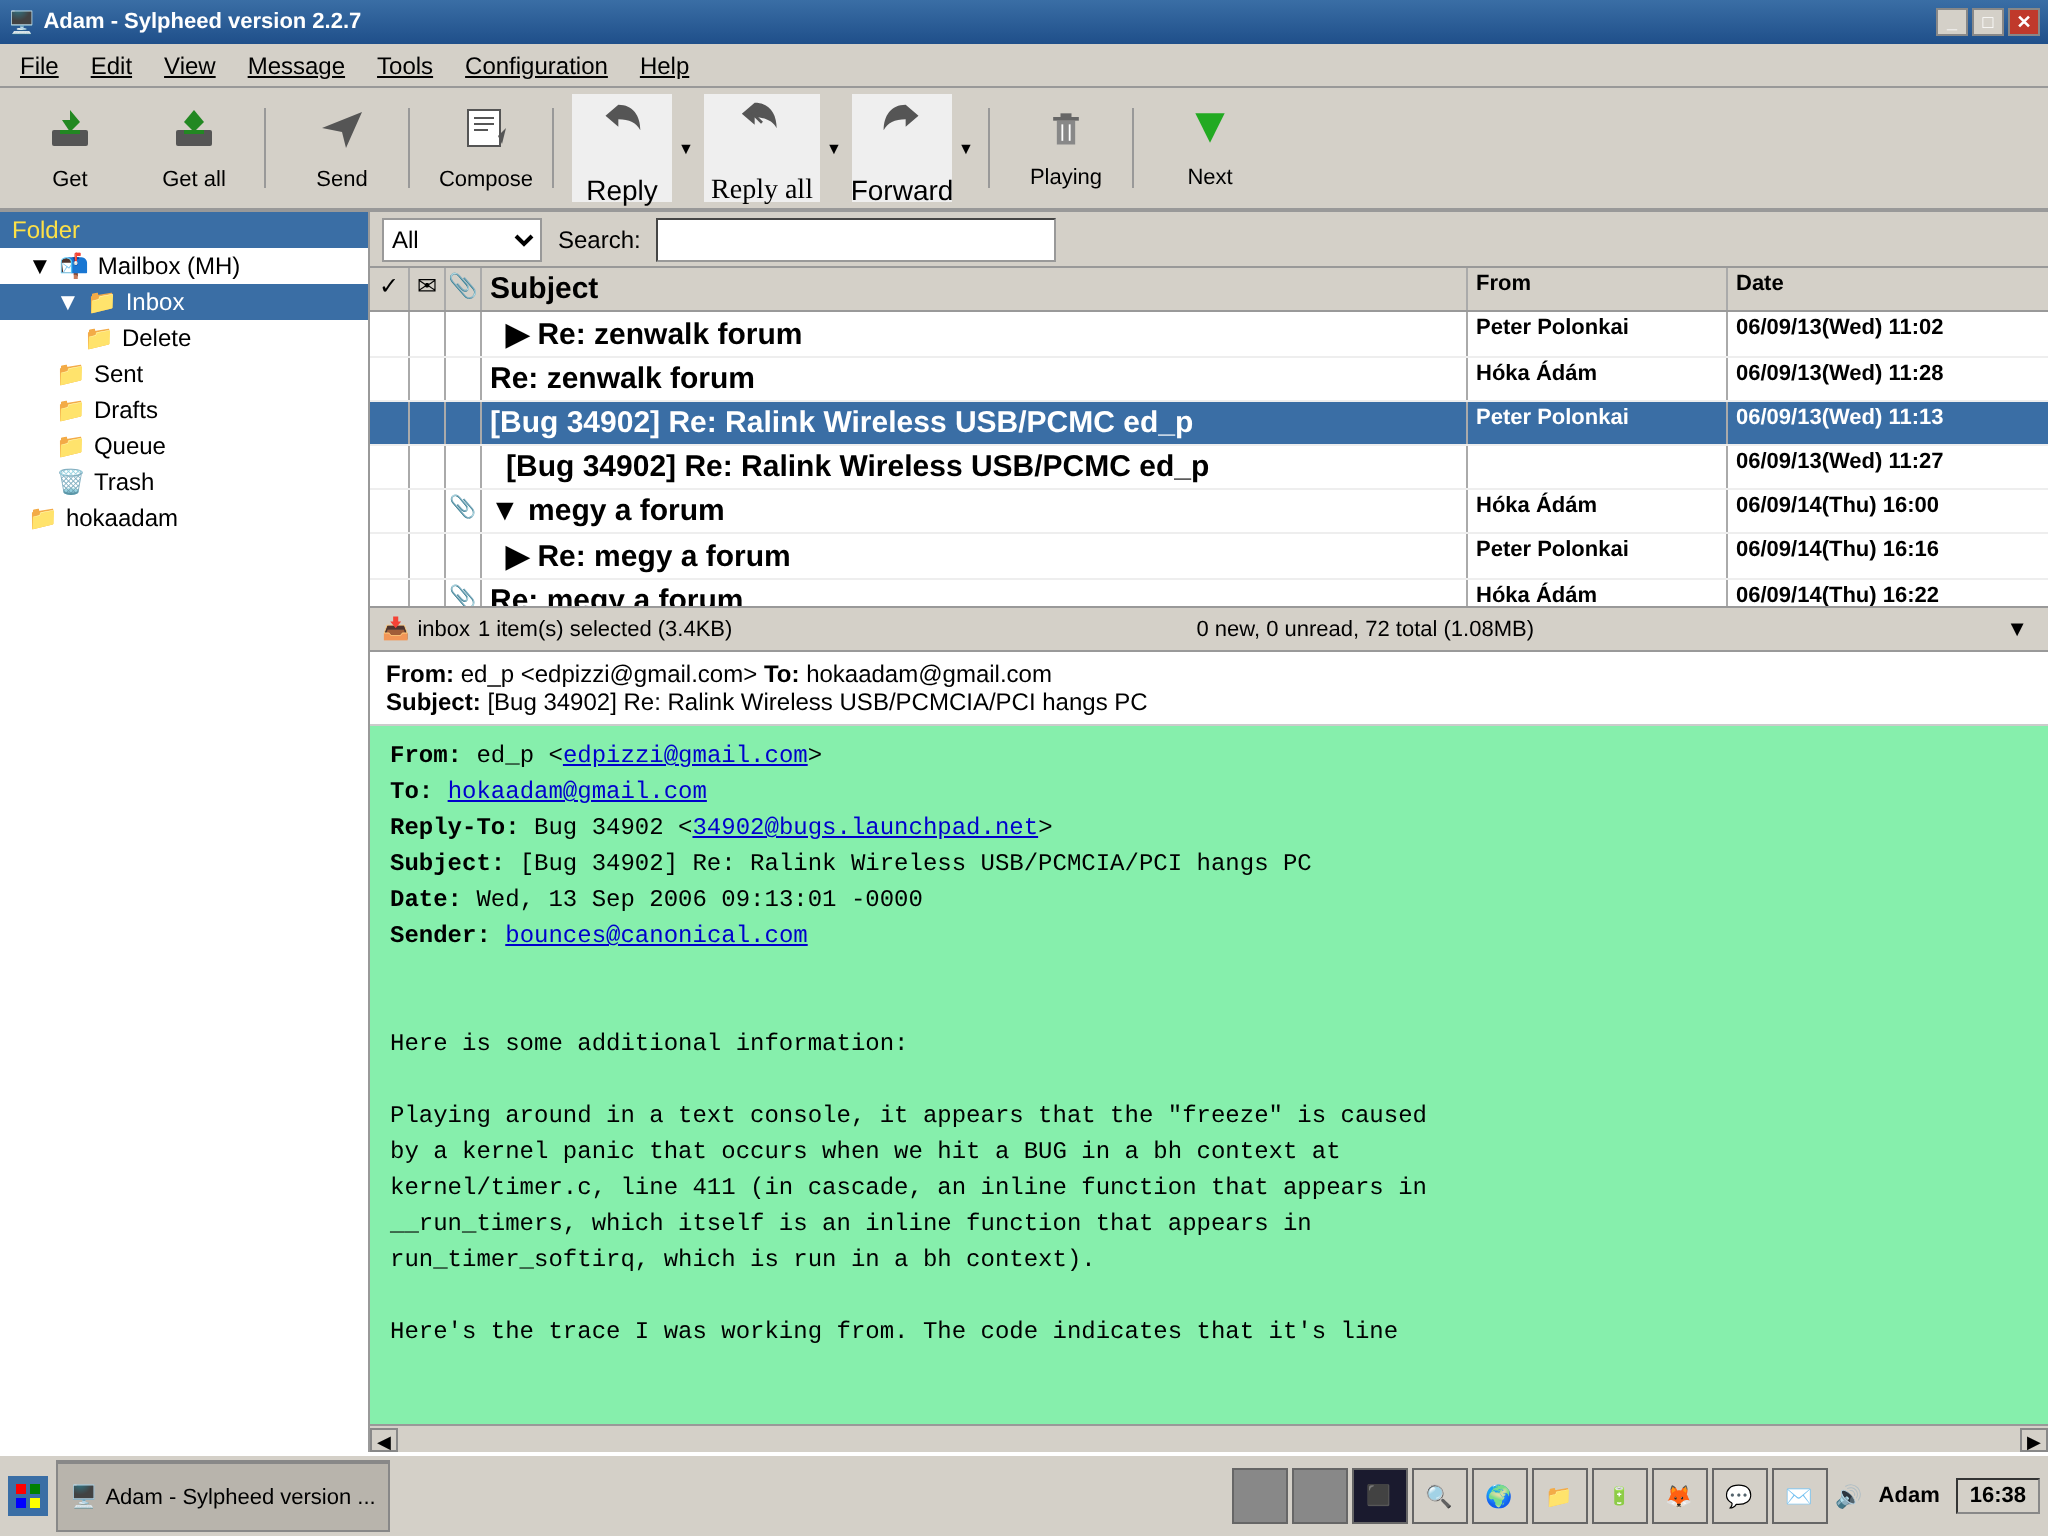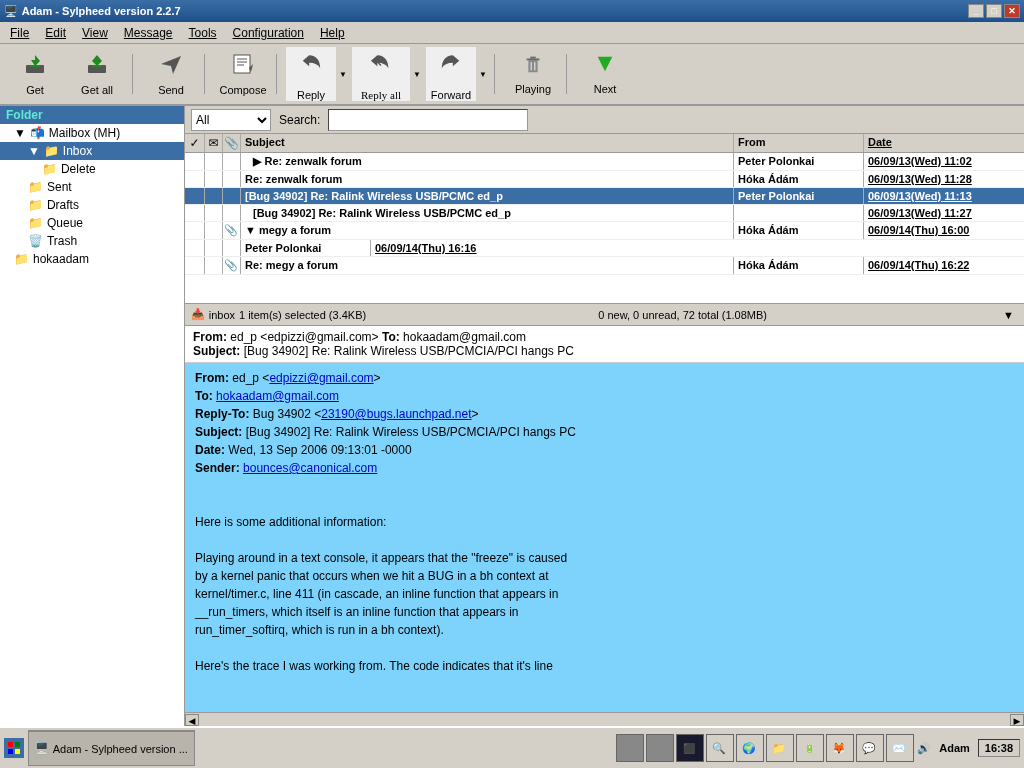--- a/index.html
+++ b/index.html
@@ -65,21 +65,21 @@
       border: 1px solid transparent;
       cursor: pointer;
       font-size: 11px;
       gap: 2px;
     }
     .toolbar-btn-icon { font-size: 22px; }
     .toolbar-sep { width: 6px; height: 40px; border-left: 1px solid #999; margin: 0 2px; }
     .toolbar-split { display: flex; align-items: stretch; }
     .toolbar-split-main {
       display: flex; flex-direction: column; align-items: center; justify-content: center;
-      width: 50px; height: 54px; cursor: pointer; font-size: 11px; gap: 17px;
+      width: 50px; height: 54px; cursor: pointer; font-size: 14px; gap: 17px;
       border: 1px solid transparent;
     }
     .toolbar-split-arrow {
       width: 14px; height: 54px; display: flex; align-items: center; justify-content: center;
       cursor: pointer; border: 1px solid transparent; font-size: 8px;
     }
 
     
     #main-content {
       display: flex;
@@ -88,24 +88,24 @@
 
     
     #folder-panel {
       width: 185px;
       background: white;
       border-right: 1px solid #999;
       overflow-y: auto;
     }
     #folder-header {
       background: #3a6ea5;
-      color: #5eead4;
+      color: #fde047;
       padding: 2px 6px;
       font-size: 12px;
-      font-weight: bold;
+      font-weight: normal;
     }
     .folder-item {
       padding: 2px 6px;
       cursor: pointer;
       display: flex;
       align-items: center;
       gap: 4px;
     }
     .folder-item.selected { background: #3a6ea5; color: white; }
     .folder-indent-1 { padding-left: 14px; }
@@ -152,23 +152,23 @@
     .msg-list-header {
       display: flex;
       background: #d4d0c8;
       border-bottom: 1px solid #999;
       position: sticky;
       top: 0;
     }
     .msg-col-check { width: 20px; min-width: 20px; padding: 2px 2px; border-right: 1px solid #aaa; text-align: center; }
     .msg-col-icon { width: 18px; min-width: 18px; padding: 2px 0; border-right: 1px solid #aaa; text-align: center; }
     .msg-col-attach { width: 18px; min-width: 18px; padding: 2px 0; border-right: 1px solid #aaa; text-align: center; }
-    .msg-col-subject { flex: 1; padding: 2px 4px; border-right: 1px solid #aaa; font-weight: bold; font-size: 11px; }
+    .msg-col-subject { flex: 1; padding: 2px 4px; border-right: 1px solid #aaa; font-weight: bold; font-size: 15px; }
     .msg-col-from { width: 130px; padding: 2px 4px; border-right: 1px solid #aaa; font-weight: bold; font-size: 11px; }
-    .msg-col-date { width: 160px; padding: 2px 4px; font-weight: bold; font-size: 11px; text-decoration: underline; }
+    .msg-col-date { width: 160px; padding: 2px 4px; font-weight: bold; font-size: 11px; }
     .msg-row {
       display: flex;
       border-bottom: 1px solid #eee;
       cursor: pointer;
       font-size: 11px;
     }
     .msg-row.selected { background: #3a6ea5; color: white; }
     .msg-row .msg-col-subject { padding-left: 4px; }
     .msg-row .indent { padding-left: 12px; }
 
@@ -191,24 +191,24 @@
       padding: 4px 8px;
       border-bottom: 1px solid #ccc;
       font-size: 12px;
     }
     #preview-header .from-line { }
     #preview-header .subject-line { }
 
     
     #preview-body {
       flex: 1;
-      background: #7dd3fc;
+      background: #86efac;
       overflow-y: auto;
       padding: 6px 10px;
-      font-family: Liberation Sans, sans-serif;
+      font-family: Liberation Mono, monospace;
       font-size: 12px;
       line-height: 1.5;
     }
 
     
     #hscroll {
       height: 14px;
       background: #d4d0c8;
       display: flex;
       align-items: center;
@@ -506,20 +506,21 @@
           <div class="msg-col-attach">📎</div>
           <div class="msg-col-subject">▼ megy a forum</div>
           <div class="msg-col-from">Hóka Ádám</div>
           <div class="msg-col-date">06/09/14(Thu) 16:00</div>
         </div>
 
         <div class="msg-row">
           <div class="msg-col-check"></div>
           <div class="msg-col-icon"></div>
           <div class="msg-col-attach"></div>
+          <div class="msg-col-subject indent">▶ Re: megy a forum</div>
           <div class="msg-col-from">Peter Polonkai</div>
           <div class="msg-col-date">06/09/14(Thu) 16:16</div>
         </div>
 
         <div class="msg-row">
           <div class="msg-col-check"></div>
           <div class="msg-col-icon"></div>
           <div class="msg-col-attach">📎</div>
           <div class="msg-col-subject">Re: megy a forum</div>
           <div class="msg-col-from">Hóka Ádám</div>
@@ -554,21 +555,21 @@
         <div>
           <span class="preview-bold">From:</span>
           <span> ed_p &lt;</span><span class="preview-link">edpizzi@gmail.com</span><span>&gt;</span>
         </div>
         <div>
           <span class="preview-bold">To:</span>
           <span class="preview-link"> hokaadam@gmail.com</span>
         </div>
         <div>
           <span class="preview-bold">Reply-To:</span>
-          <span> Bug 34902 &lt;</span><span class="preview-link">23190@bugs.launchpad.net</span><span>&gt;</span>
+          <span> Bug 34902 &lt;</span><span class="preview-link">34902@bugs.launchpad.net</span><span>&gt;</span>
         </div>
         <div>
           <span class="preview-bold">Subject:</span>
           <span> [Bug 34902] Re: Ralink Wireless USB/PCMCIA/PCI hangs PC</span>
         </div>
         <div>
           <span class="preview-bold">Date:</span>
           <span> Wed, 13 Sep 2006 09:13:01 -0000</span>
         </div>
         <div>

